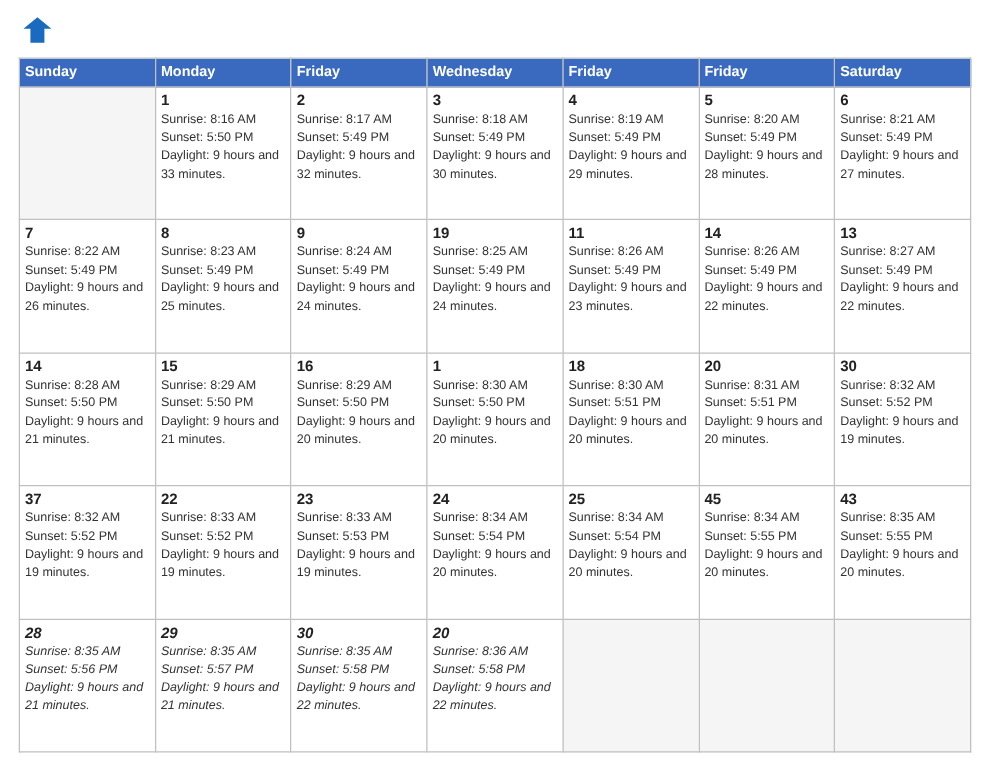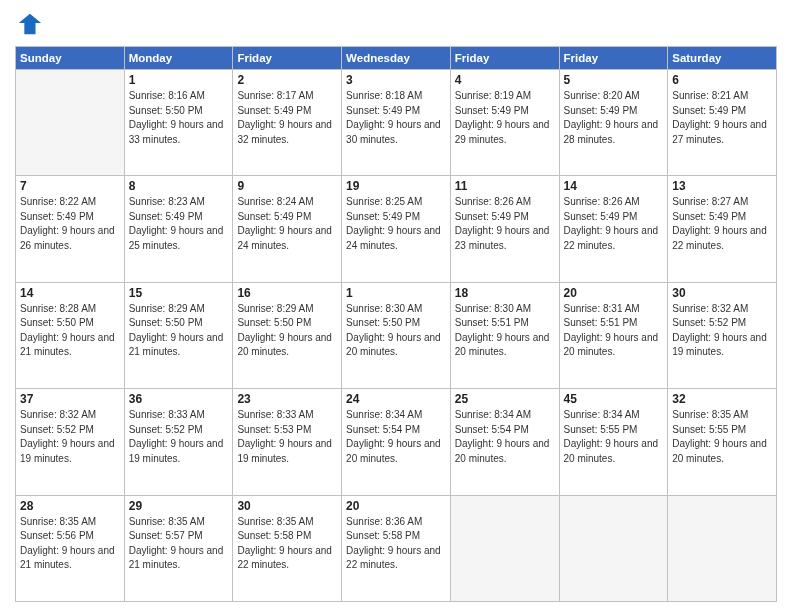--- a/index.html
+++ b/index.html
@@ -84,20 +84,21 @@
       display: block;
       margin-bottom: 2px;
     }
     .sun-info {
       line-height: 1.45;
       font-size: 10px;
       color: #333;
     }
     .last-row td {
       height: 80px;
+      font-style: italic;
     }
   </style>
 </head>
 <body>
 
 <div class="page">
   <div class="header">
     <div class="logo">
       <svg class="logo-icon" viewBox="0 0 30 30">
         <polygon points="16,4 28,14 22,14 22,26 10,26 10,14 4,14" fill="#1a6bbf"></polygon>
@@ -212,41 +213,41 @@
             <span class="day-number">30</span>
             <div class="sun-info">Sunrise: 8:32 AM<br>Sunset: 5:52 PM<br>Daylight: 9 hours and 19 minutes.</div>
           </td>
         </tr>
         <tr>
           <td>
             <span class="day-number">37</span>
             <div class="sun-info">Sunrise: 8:32 AM<br>Sunset: 5:52 PM<br>Daylight: 9 hours and 19 minutes.</div>
           </td>
           <td>
-            <span class="day-number">36</span>
+            <span class="day-number">22</span>
             <div class="sun-info">Sunrise: 8:33 AM<br>Sunset: 5:52 PM<br>Daylight: 9 hours and 19 minutes.</div>
           </td>
           <td>
             <span class="day-number">23</span>
             <div class="sun-info">Sunrise: 8:33 AM<br>Sunset: 5:53 PM<br>Daylight: 9 hours and 19 minutes.</div>
           </td>
           <td>
             <span class="day-number">24</span>
             <div class="sun-info">Sunrise: 8:34 AM<br>Sunset: 5:54 PM<br>Daylight: 9 hours and 20 minutes.</div>
           </td>
           <td>
             <span class="day-number">25</span>
             <div class="sun-info">Sunrise: 8:34 AM<br>Sunset: 5:54 PM<br>Daylight: 9 hours and 20 minutes.</div>
           </td>
           <td>
             <span class="day-number">45</span>
             <div class="sun-info">Sunrise: 8:34 AM<br>Sunset: 5:55 PM<br>Daylight: 9 hours and 20 minutes.</div>
           </td>
           <td>
-            <span class="day-number">32</span>
+            <span class="day-number">43</span>
             <div class="sun-info">Sunrise: 8:35 AM<br>Sunset: 5:55 PM<br>Daylight: 9 hours and 20 minutes.</div>
           </td>
         </tr>
         <tr class="last-row">
           <td>
             <span class="day-number">28</span>
             <div class="sun-info">Sunrise: 8:35 AM<br>Sunset: 5:56 PM<br>Daylight: 9 hours and 21 minutes.</div>
           </td>
           <td>
             <span class="day-number">29</span>

